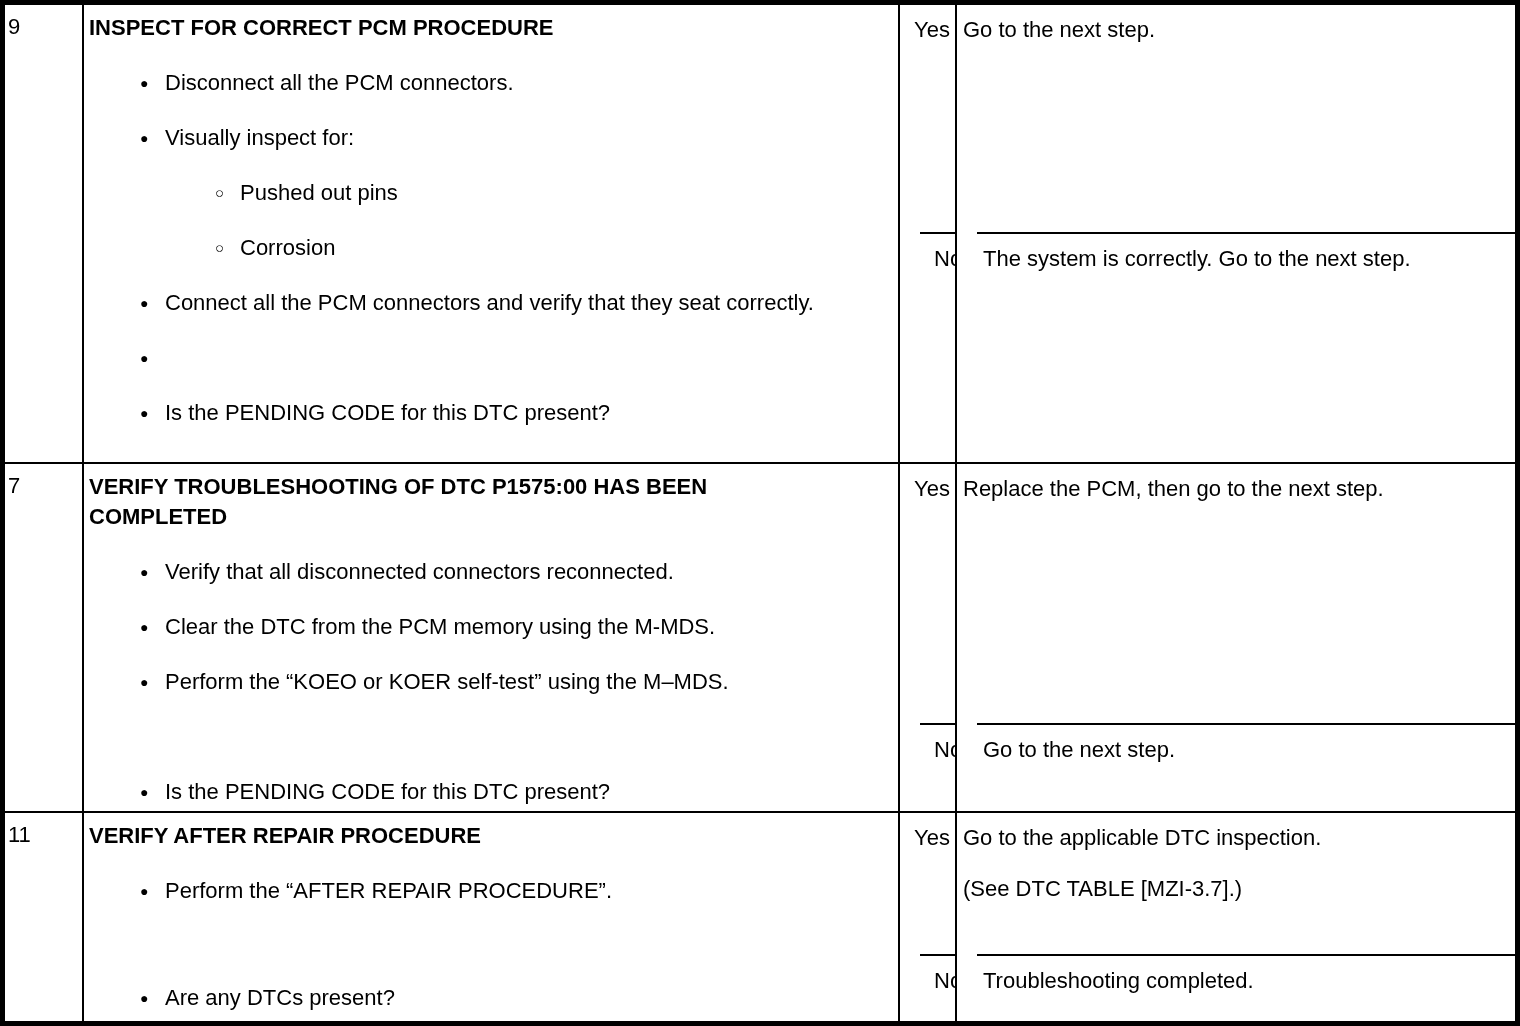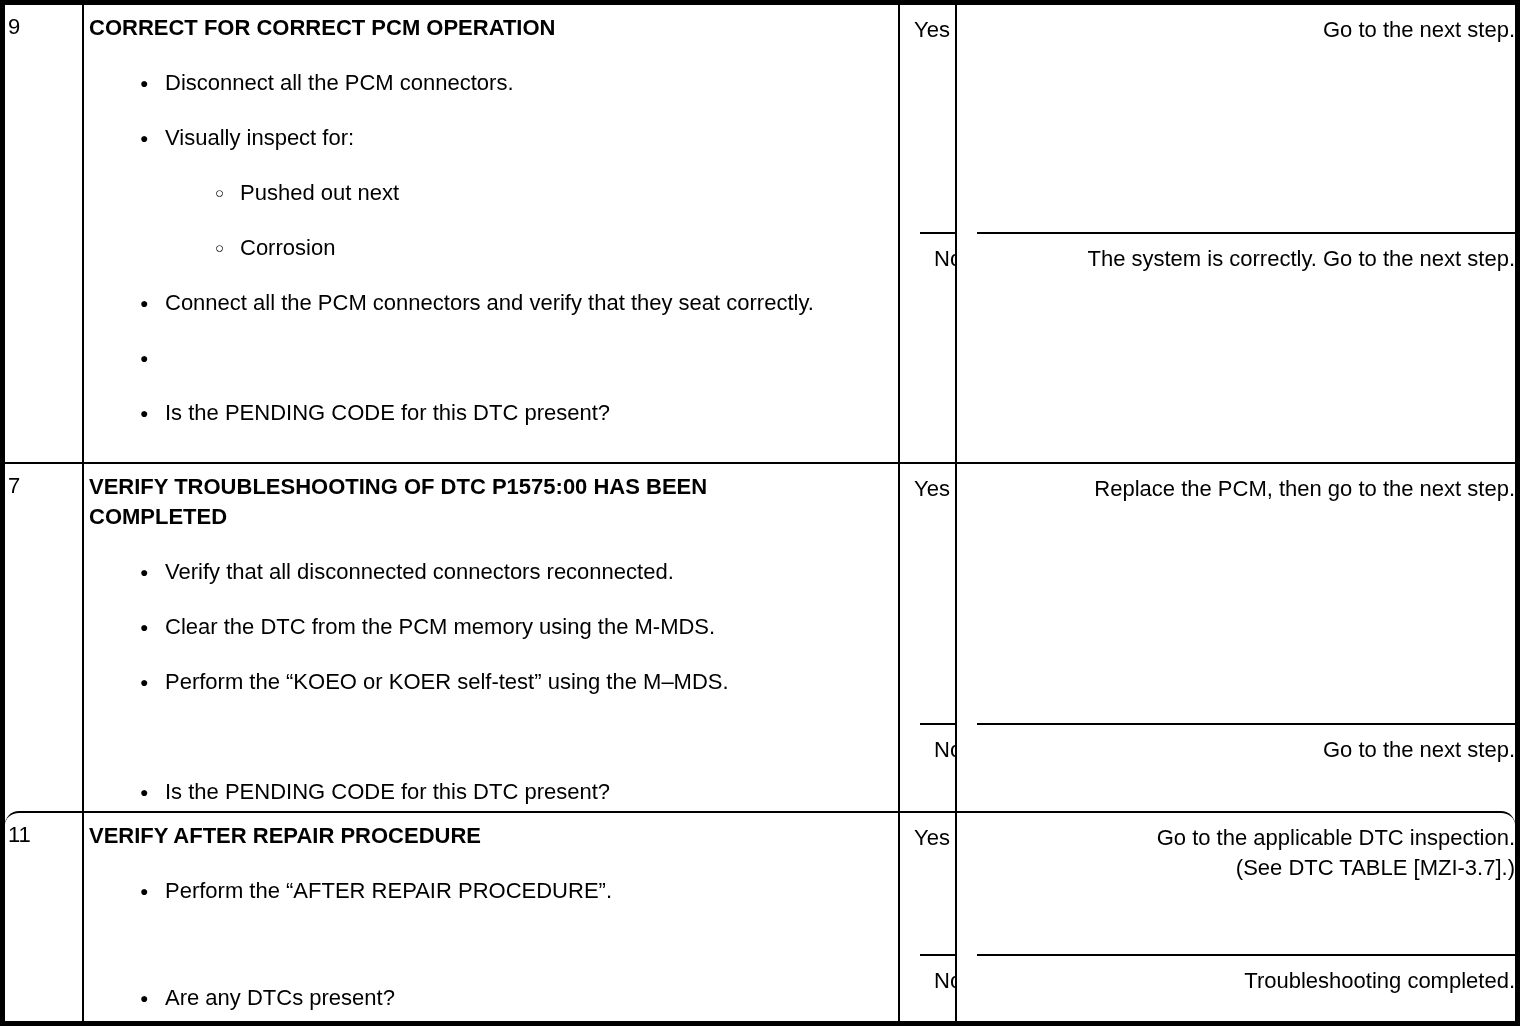--- a/index.html
+++ b/index.html
@@ -16,42 +16,41 @@
     line-height: 30px;
     overflow: hidden;
   }
   .step {
     display: grid;
     grid-template-columns: 79px 816px 57px 558px;
   }
   .step + .step { border-top: 2px solid #000; }
   .step--9  { grid-template-rows: 227px 230px; }
   .step--10 { grid-template-rows: 259px 88px; }
-  .step--11 { grid-template-rows: 141px 67px; border-radius: 14px; }
+  .step--11 { grid-template-rows: 141px 67px; }
 
   .cell { box-sizing: border-box; overflow: hidden; }
   .cell-num {
     grid-column: 1; grid-row: 1 / span 2;
     border-right: 2px solid #000;
     padding: 7px 2px 0 3px;
   }
   .cell-insp {
     grid-column: 2; grid-row: 1 / span 2;
     border-right: 2px solid #000;
     padding: 8px 4px 0 5px;
   }
   .cell-yn {
     grid-column: 3;
     border-right: 2px solid #000;
     padding: 10px 0 0 14px;
   }
   .cell-action {
     grid-column: 4;
     padding: 10px 0 0 6px;
-    text-align: right;
   }
   .row-yes { grid-row: 1; }
   .row-no  { grid-row: 2; border-top: 2px solid #000; margin-left: 20px; }
 
   .title { font-weight: bold; max-width: 760px; }
 
   .item { display: flex; align-items: flex-start; margin-top: 25px; }
   .item.l1 { padding-left: 51px; }
   .item.l2 { padding-left: 126px; }
   .bullet {
@@ -59,44 +58,44 @@
     width: 25px;
     line-height: 30px;
     font-size: 14px;
   }
   .l2 .bullet { font-size: 15px; font-weight: bold; }
   .item .text { max-width: 650px; }
 
   .item.push-10 { margin-top: 80px; }
   .item.push-11 { margin-top: 77px; }
 
-  .action-note { }
+  .action-note { margin-top: 21px; }
 </style>
 </head>
 <body>
 
 <div class="page">
 
   <section class="step step--9">
     <div class="cell cell-num">
       <div>9</div>
     </div>
     <div class="cell cell-insp">
-      <div class="title">CORRECT FOR CORRECT PCM OPERATION</div>
+      <div class="title">INSPECT FOR CORRECT PCM PROCEDURE</div>
       <div class="item l1">
         <span class="bullet">●</span>
         <span class="text">Disconnect all the PCM connectors.</span>
       </div>
       <div class="item l1">
         <span class="bullet">●</span>
         <span class="text">Visually inspect for:</span>
       </div>
       <div class="item l2">
         <span class="bullet">○</span>
-        <span class="text">Pushed out next</span>
+        <span class="text">Pushed out pins</span>
       </div>
       <div class="item l2">
         <span class="bullet">○</span>
         <span class="text">Corrosion</span>
       </div>
       <div class="item l1">
         <span class="bullet">●</span>
         <span class="text">Connect all the PCM connectors and verify that they seat correctly.</span>
       </div>
       <div class="item l1">

